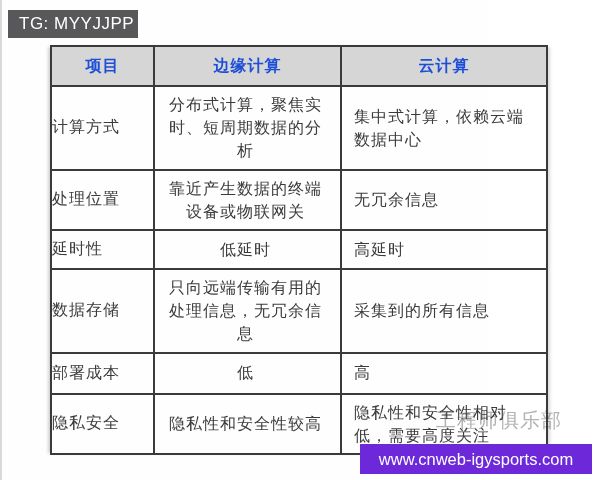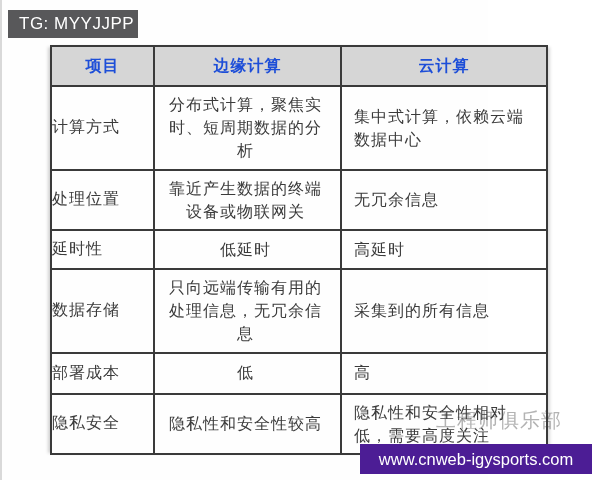--- a/index.html
+++ b/index.html
@@ -31,21 +31,21 @@
     font-size: 17px;
     line-height: 28px;
     padding-left: 11px;
     letter-spacing: 0.5px;
     z-index: 3;
   }
   .bottom-banner {
     position: absolute;
     left: 360px; top: 444px;
     width: 232px; height: 30px;
-    background: #4c1d95;
+    background: #6d28d9;
     color: #ffffff;
     font-size: 16.5px;
     line-height: 30px;
     text-align: center;
     z-index: 3;
   }
   .watermark {
     position: absolute;
     left: 436px; top: 407px;
     color: #b3b3b3;

